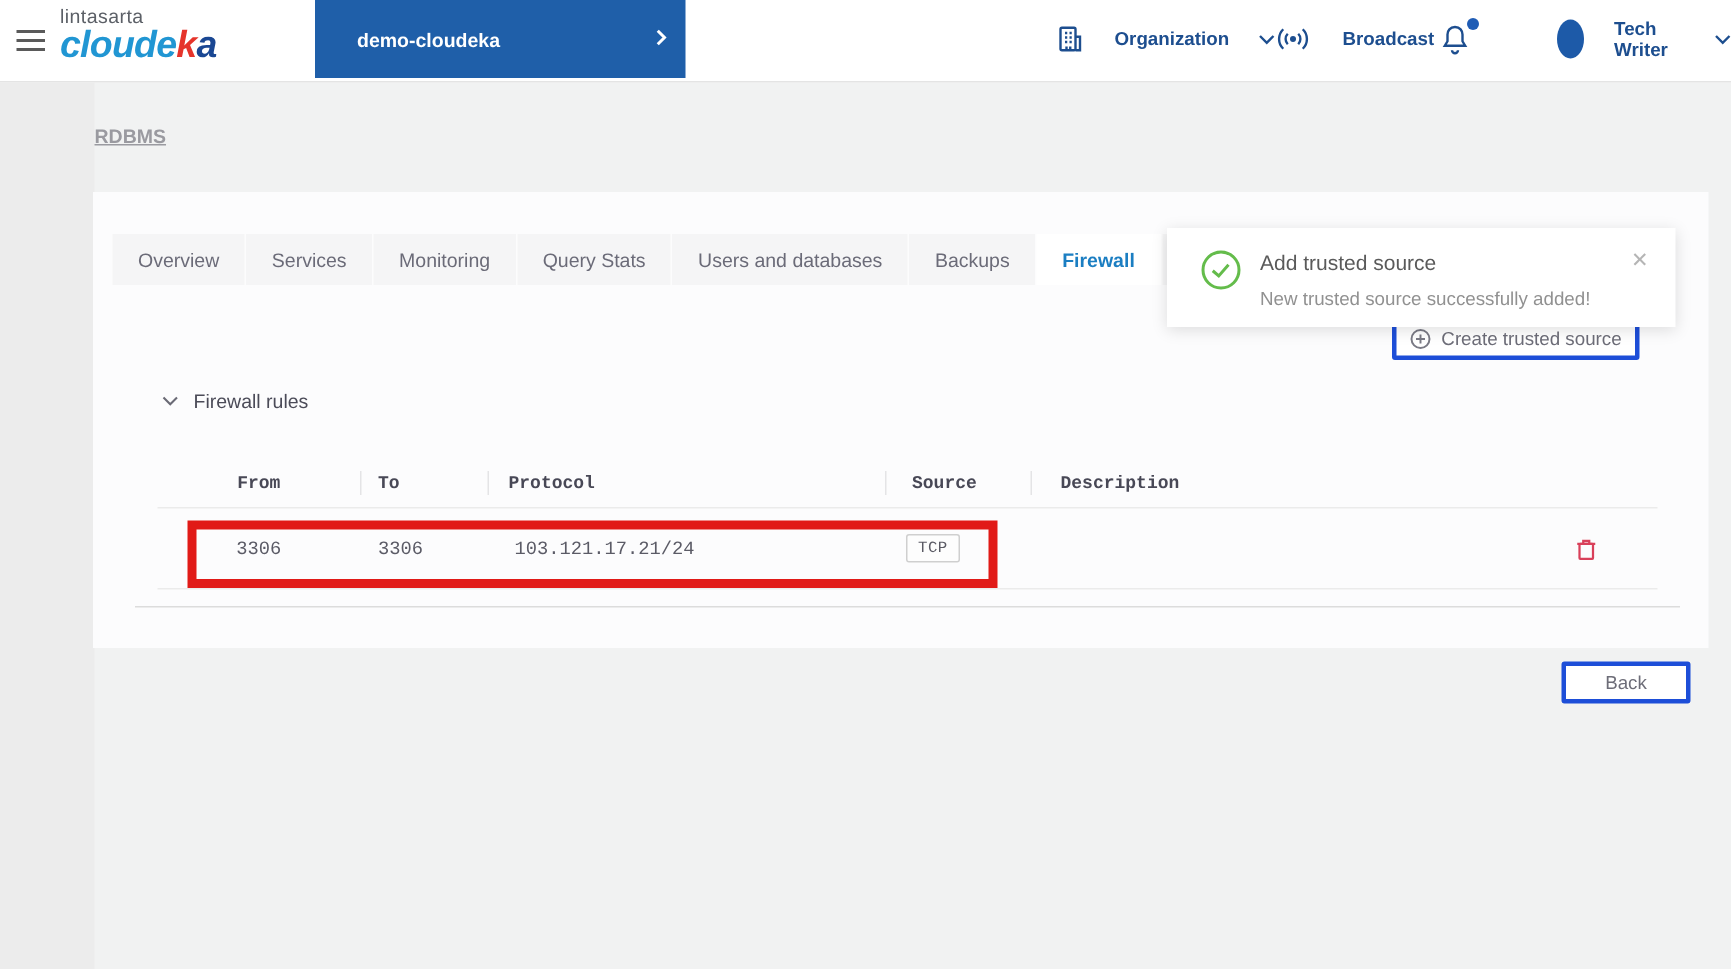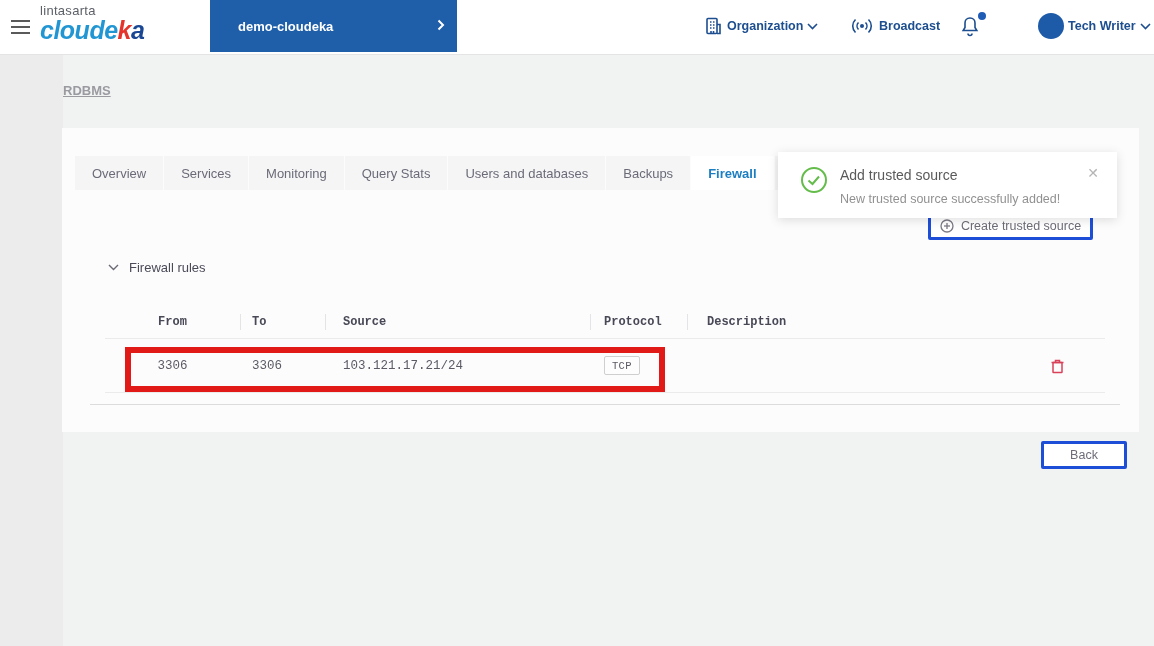--- a/index.html
+++ b/index.html
@@ -13,21 +13,21 @@
   .hamburger span { display:block; height:2px; background:#5a5a5a; margin-bottom:4px; }
   .logo { position:absolute; left:40px; top:4px; line-height:1; }
   .logo-top { font-size:13px; color:#5c6067; letter-spacing:.3px; }
   .logo-brand { font-size:25px; font-weight:bold; font-style:italic; letter-spacing:-.5px; margin-top:1px; }
   .lb1 { color:#2196d3; } .lb2 { color:#e5342b; } .lb3 { color:#1a4793; }
 
   .project-box { position:absolute; left:210px; top:0; width:247px; height:52px; background:#1f5fa9; color:#fff; cursor:pointer; }
   .project-name { position:absolute; left:28px; top:19px; font-size:13px; font-weight:bold; }
   .project-chevron { position:absolute; right:12px; top:19px; }
 
-  .nav-item { position:absolute; top:0; height:52px; display:flex; align-items:center; gap:4px; color:#1d4e8f; font-size:12.5px; font-weight:bold; cursor:pointer; }
+  .nav-item { position:absolute; top:0; height:52px; display:flex; align-items:center; gap:20px; color:#1d4e8f; font-size:12.5px; font-weight:bold; cursor:pointer; }
   .nav-org { left:703px; } .nav-broadcast { left:849px; } .nav-bell { left:960px; } .nav-user { left:1038px; }
   .bell-wrap { position:relative; width:20px; height:22px; }
   .bell-dot { position:absolute; right:-6px; top:-3px; width:8px; height:8px; border-radius:50%; background:#1f5cb5; }
   .avatar { width:26px; height:26px; border-radius:50%; background:#1d5aa8; }
 
   
   .content-bg { position:absolute; left:63px; top:52px; width:1091px; height:594px; background:#f1f2f2; }
   .breadcrumb { position:absolute; left:63px; top:83px; font-size:13px; font-weight:bold; color:#9a9aa0; z-index:2;text-decoration:underline; }
 
   .card { position:absolute; left:62px; top:128px; width:1077px; height:304px; background:#fcfcfd; z-index:2; }
@@ -179,22 +179,22 @@
             <polyline points="1,1 5.5,5.5 10,1" fill="none" stroke="#6a6a75" stroke-width="1.4"></polyline>
           </svg>
       </span>
       <span class="section-title">Firewall rules</span>
     </div>
 
     <div class="fw-table">
       <div class="t-head">
         <div class="th c-center">From</div>
         <div class="th sep pl12">To</div>
+        <div class="th sep pl14">Protocol</div>
         <div class="th sep pl18">Source</div>
-        <div class="th sep pl14">Protocol</div>
         <div class="th sep pl20">Description</div>
       </div>
       <div class="t-row">
         <div class="c-center">3306</div>
         <div class="pl12">3306</div>
         <div class="pl18">103.121.17.21/24</div>
         <div class="pl14"><span class="tcp-badge">TCP</span></div>
         <div class="pl20"></div>
         <div class="c-center">
           <span class="trash-btn">

